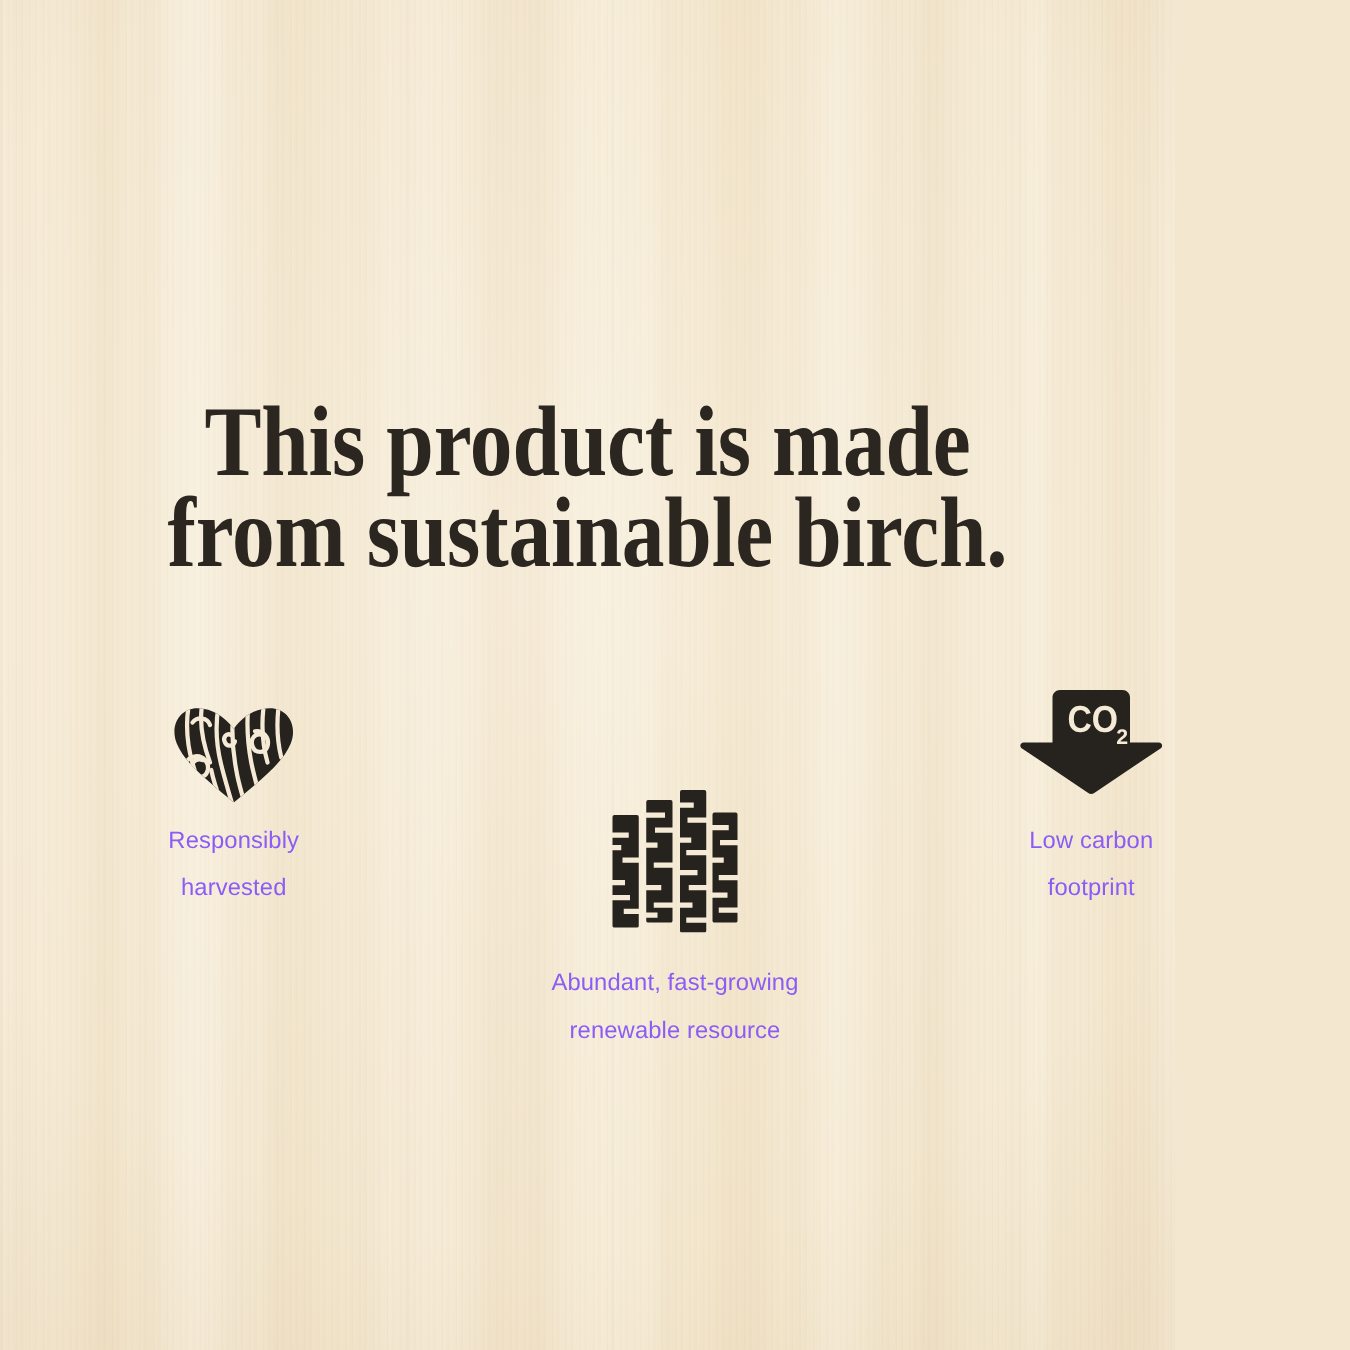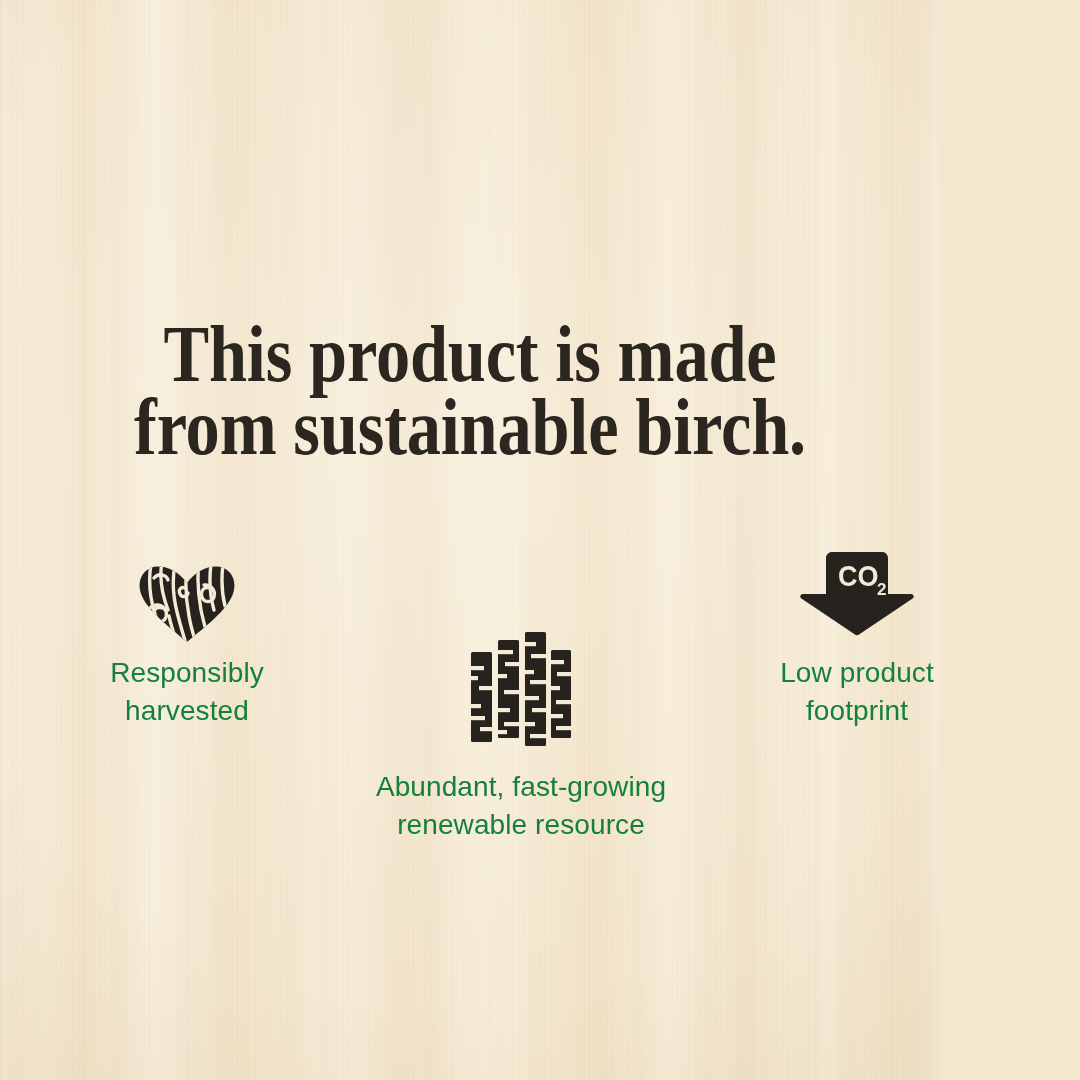--- a/index.html
+++ b/index.html
@@ -123,36 +123,36 @@
     inset: 0;
   }
 
   .feature {
     position: absolute;
     width: 330px;
     text-align: center;
   }
 
   .feature-1 { left: 22px;  top: 552px; }
-  .feature-2 { left: 356px; top: 628px; }
-  .feature-3 { left: 692px; top: 552px; }
+  .feature-2 { left: 375px; top: 628px; }
+  .feature-3 { left: 708px; top: 552px; }
 
   .icon-slot {
     display: flex;
     align-items: flex-end;
     justify-content: center;
     height: 90px;
   }
 
   .feature-label {
     margin-top: 12px;
     font-family: "Liberation Sans", sans-serif;
-    font-size: 28px;
+    font-size: 19px;
     line-height: 38px;
-    color: #15803d;
+    color: #8b5cf6;
     white-space: pre-line;
     letter-spacing: 0.1px;
   }
 
   .feature-2 .icon-slot { height: 118px; }
   .feature-2 .feature-label { margin-top: 22px; }
   .feature-3 .icon-slot { align-items: flex-start; height: 92px; }
   .feature-3 .feature-label { margin-top: 10px; }
 
   svg { display: block; }
@@ -263,18 +263,18 @@
       <div class="icon-slot">
         <svg width="114" height="84" viewBox="0 0 114 84" aria-hidden="true">
           <path d="M26 6 C 26 2.7, 28.7 0, 32 0 L 82 0 C 85.3 0, 88 2.7, 88 6
                    L 88 42 L 111 42 C 113.4 42, 114.6 44.5, 113 46.3
                    L 59.4 82.3 C 58 83.5, 56 83.5, 54.6 82.3
                    L 1 46.3 C -0.6 44.5, 0.6 42, 3 42 L 26 42 Z" fill="#26221d"></path>
           <text x="38" y="34" font-family="'Liberation Sans', sans-serif" font-size="30" font-weight="bold" transform="scale(0.9 1) translate(4.2 0)" fill="#f5ead6">CO</text>
           <text x="77" y="43" font-family="'Liberation Sans', sans-serif" font-size="17" font-weight="bold" fill="#f5ead6">2</text>
         </svg>
       </div>
-      <div class="feature-label">Low product
+      <div class="feature-label">Low carbon
 footprint</div>
     </div>
 
   </div>
 </div>
 
 </body></html>

